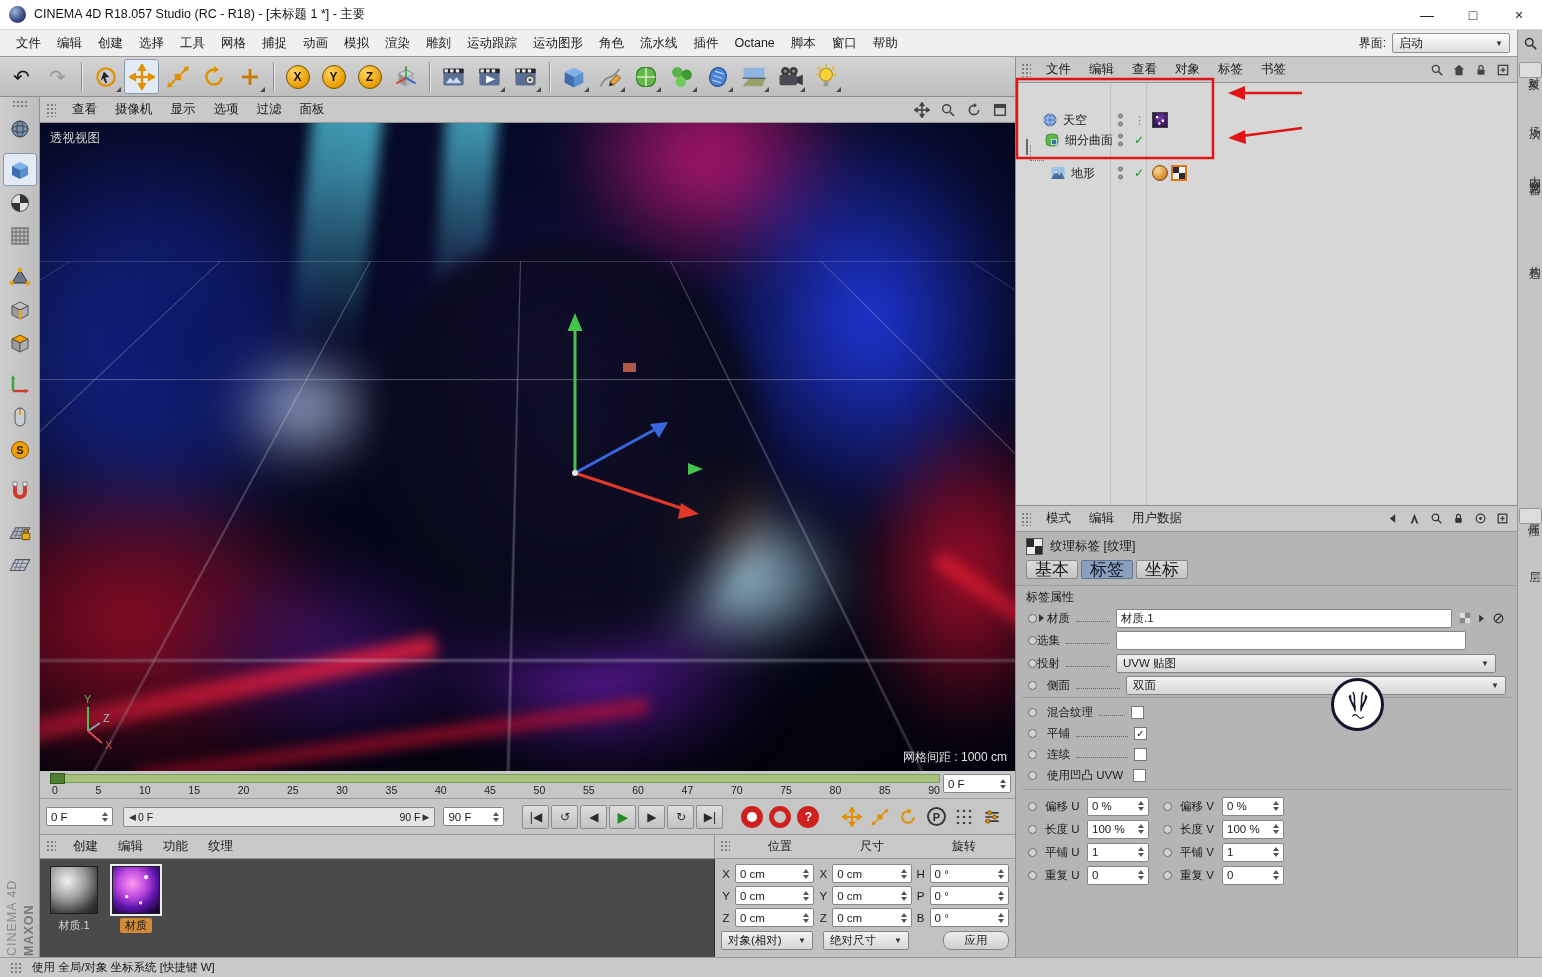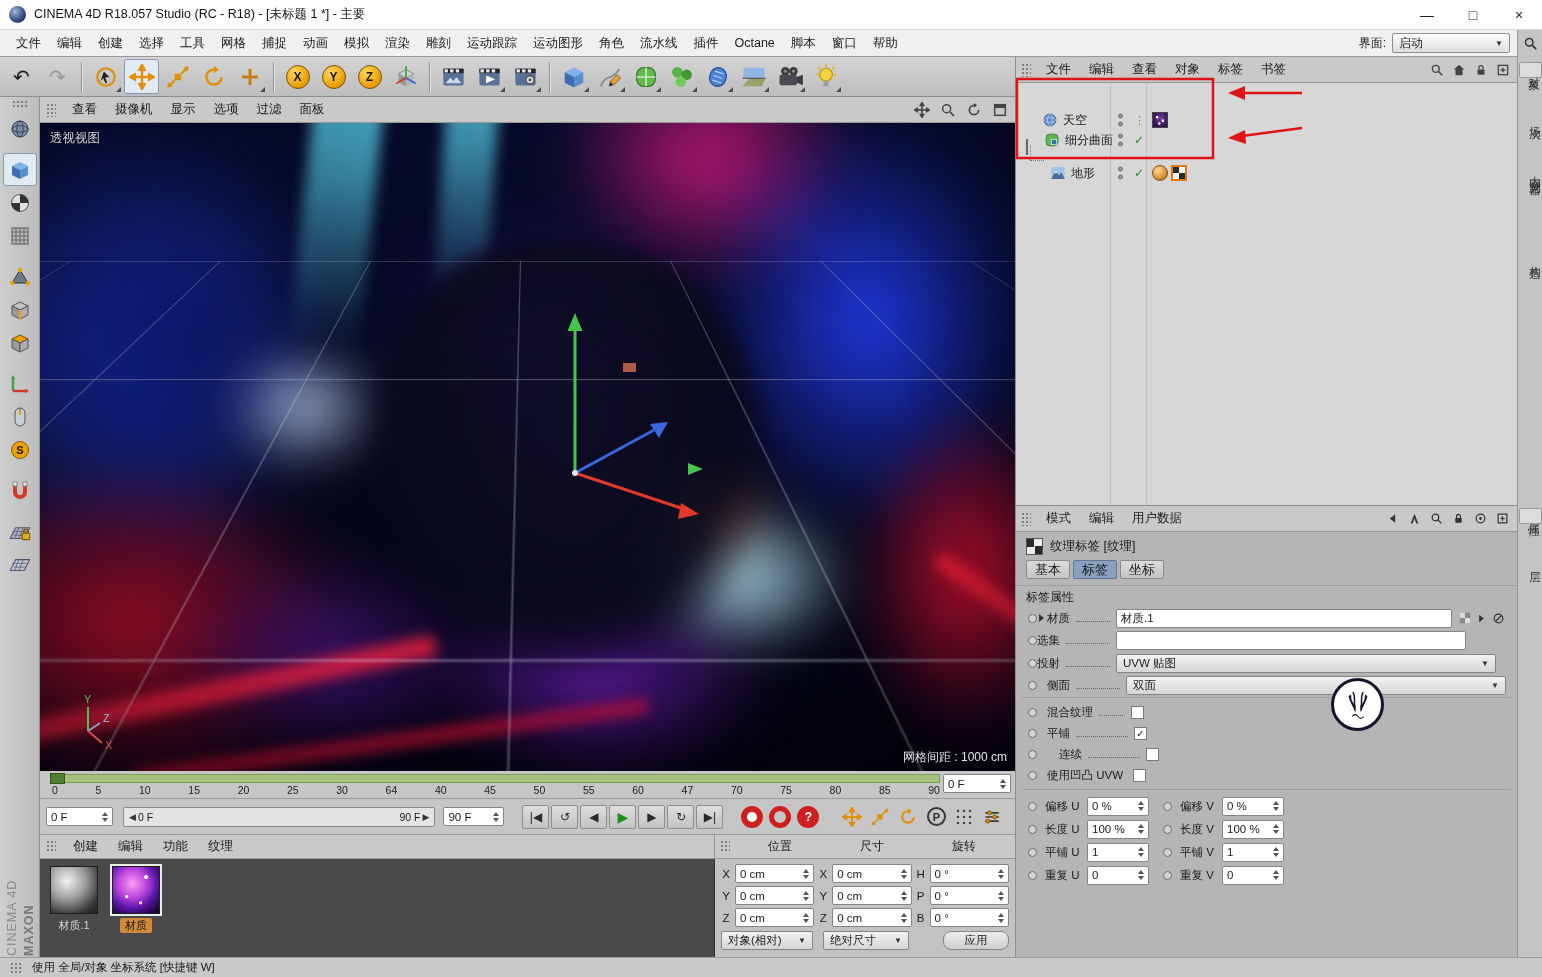--- a/index.html
+++ b/index.html
@@ -186,21 +186,21 @@
 
   
   #am { position:absolute; left:1015px; top:505px; width:502px; height:452px; background:#b5b5b5; border-left:1px solid #8e8e8e; border-top:1px solid #8e8e8e; }
   #am-menubar { height:26px; background:#c9c9c9; border-bottom:1px solid #969696; display:flex; align-items:center; padding-left:5px; gap:2px; }
   #am-menubar .drag-handle { width:10px; height:14px; margin-right:5px; }
   #am-icons { margin-left:auto; display:flex; gap:5px; padding-right:6px; }
   #am-title { position:absolute; left:0; top:28px; width:100%; height:24px; display:flex; align-items:center; padding-left:10px; gap:7px; }
   #am-title .ttl { font-size:12.5px; }
   .checker16 { width:17px; height:17px; background:conic-gradient(#ececec 0 25%, #2a2a2a 0 50%, #ececec 0 75%, #2a2a2a 0); border:1px solid #555; }
   #am-tabs { position:absolute; left:10px; top:54px; display:flex; gap:3px; }
-  .am-tab { height:19px; padding:0 8px; display:flex; align-items:center; font-size:13px;
+  .am-tab { height:19px; padding:0 8px; display:flex; align-items:center; font-size:17px;
     background:linear-gradient(#dcdcdc,#c4c4c4); border:1px solid #8a8a8a; border-radius:2px; }
   .am-tab.active { background:#8ba0bd; border-color:#5f7694; color:#0e1624; }
   #am-section { position:absolute; left:0px; top:79px; width:100%; padding:3px 0 0 10px; font-size:12px; border-top:1px solid #9e9e9e; }
   .am-row { position:absolute; left:0; width:100%; height:20px; display:flex; align-items:center; }
   .tgl { width:9px; height:9px; border-radius:50%; background:#d2d2d2; border:1px solid #6f6f6f; flex:none; }
   .am-label { font-size:11.5px; white-space:nowrap; }
   .leader { border-bottom:1px dotted #666; height:1px; align-self:center; margin:6px 6px 0 6px; }
   .cbx { width:13px; height:13px; background:#fff; border:1px solid #777; display:flex; align-items:center;
     justify-content:center; font-size:10px; color:#111; flex:none; }
   .cbx.on::after { content:"✓"; font-weight:bold; }
@@ -623,21 +623,21 @@
   <div id="tl-greenbar"></div>
   <div id="tl-playhead"></div>
   <div id="tl-ticks">
     <span>0</span>
       <span>5</span>
       <span>10</span>
       <span>15</span>
       <span>20</span>
       <span>25</span>
       <span>30</span>
-      <span>64</span>
+      <span>35</span>
       <span>40</span>
       <span>45</span>
       <span>50</span>
       <span>55</span>
       <span>60</span>
       <span>47</span>
       <span>70</span>
       <span>75</span>
       <span>80</span>
       <span>85</span>
@@ -1065,21 +1065,21 @@
     <span class="cbx"></span>
   </div>
   <div class="am-row" style="top:217px">
     <span class="tgl" style="margin-left:12px"></span>
     <span class="am-label" style="margin-left:10px">平铺</span>
     <span class="leader" style="width:52px"></span>
     <span class="cbx on"></span>
   </div>
   <div class="am-row" style="top:238px">
     <span class="tgl" style="margin-left:12px"></span>
-    <span class="am-label" style="margin-left:22px">连续</span>
+    <span class="am-label" style="margin-left:10px">连续</span>
     <span class="leader" style="width:52px"></span>
     <span class="cbx"></span>
   </div>
   <div class="am-row" style="top:259px">
     <span class="tgl" style="margin-left:12px"></span>
     <span class="am-label" style="margin-left:10px">使用凹凸 UVW</span>
     <span class="cbx" style="margin-left:10px"></span>
   </div>
 
   <div class="am-div" style="top:283px"></div>

